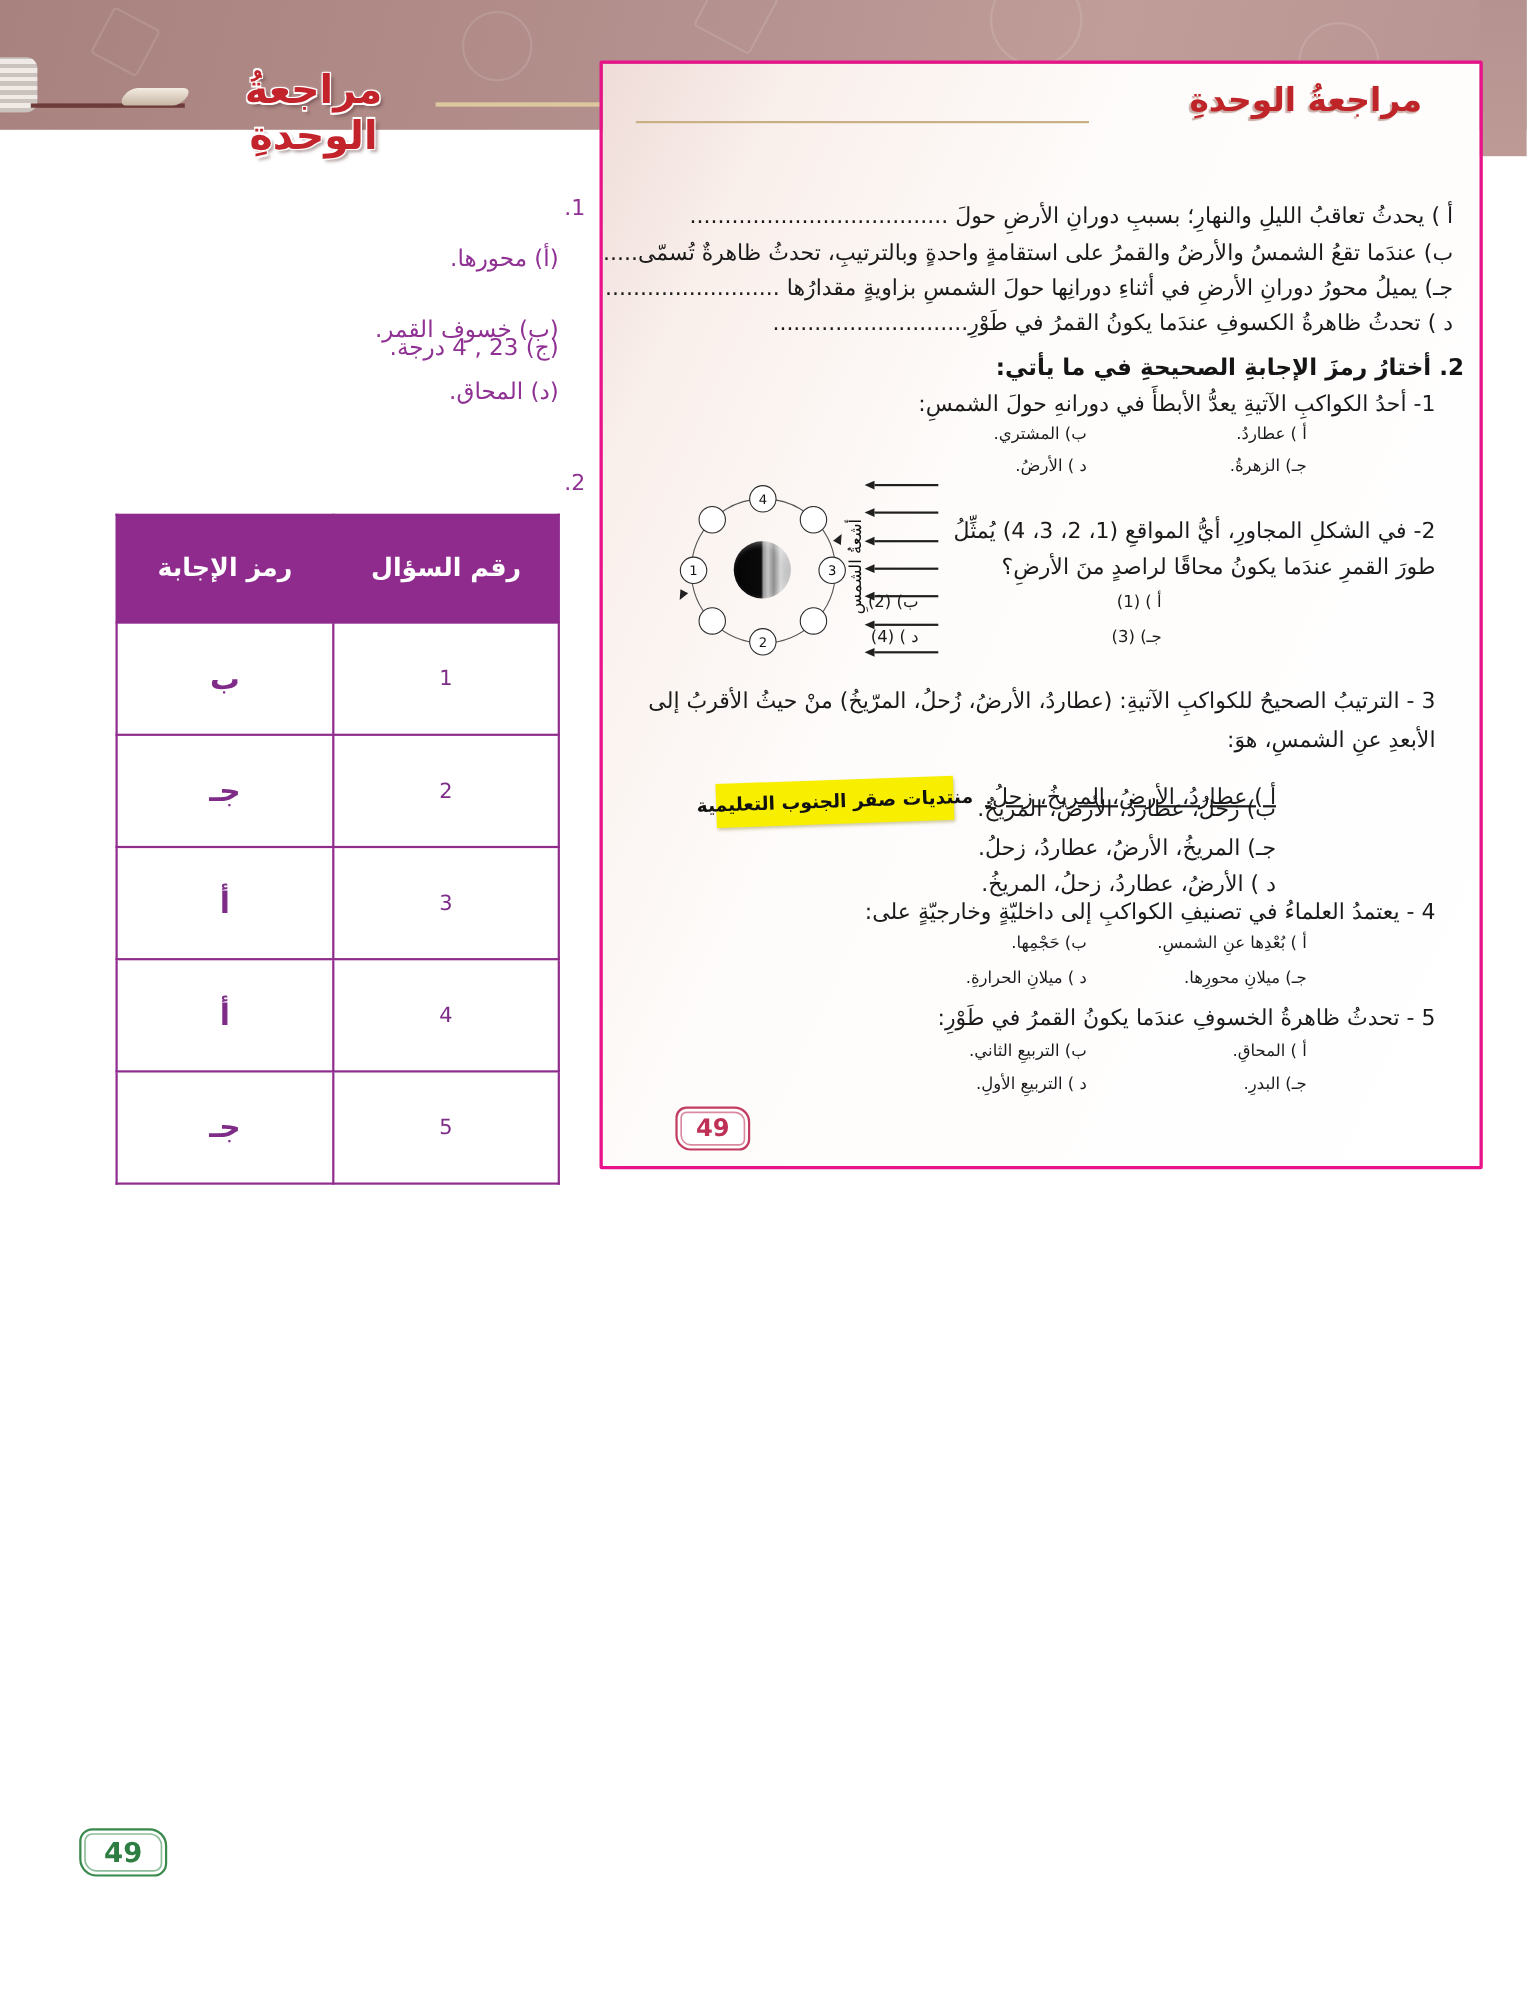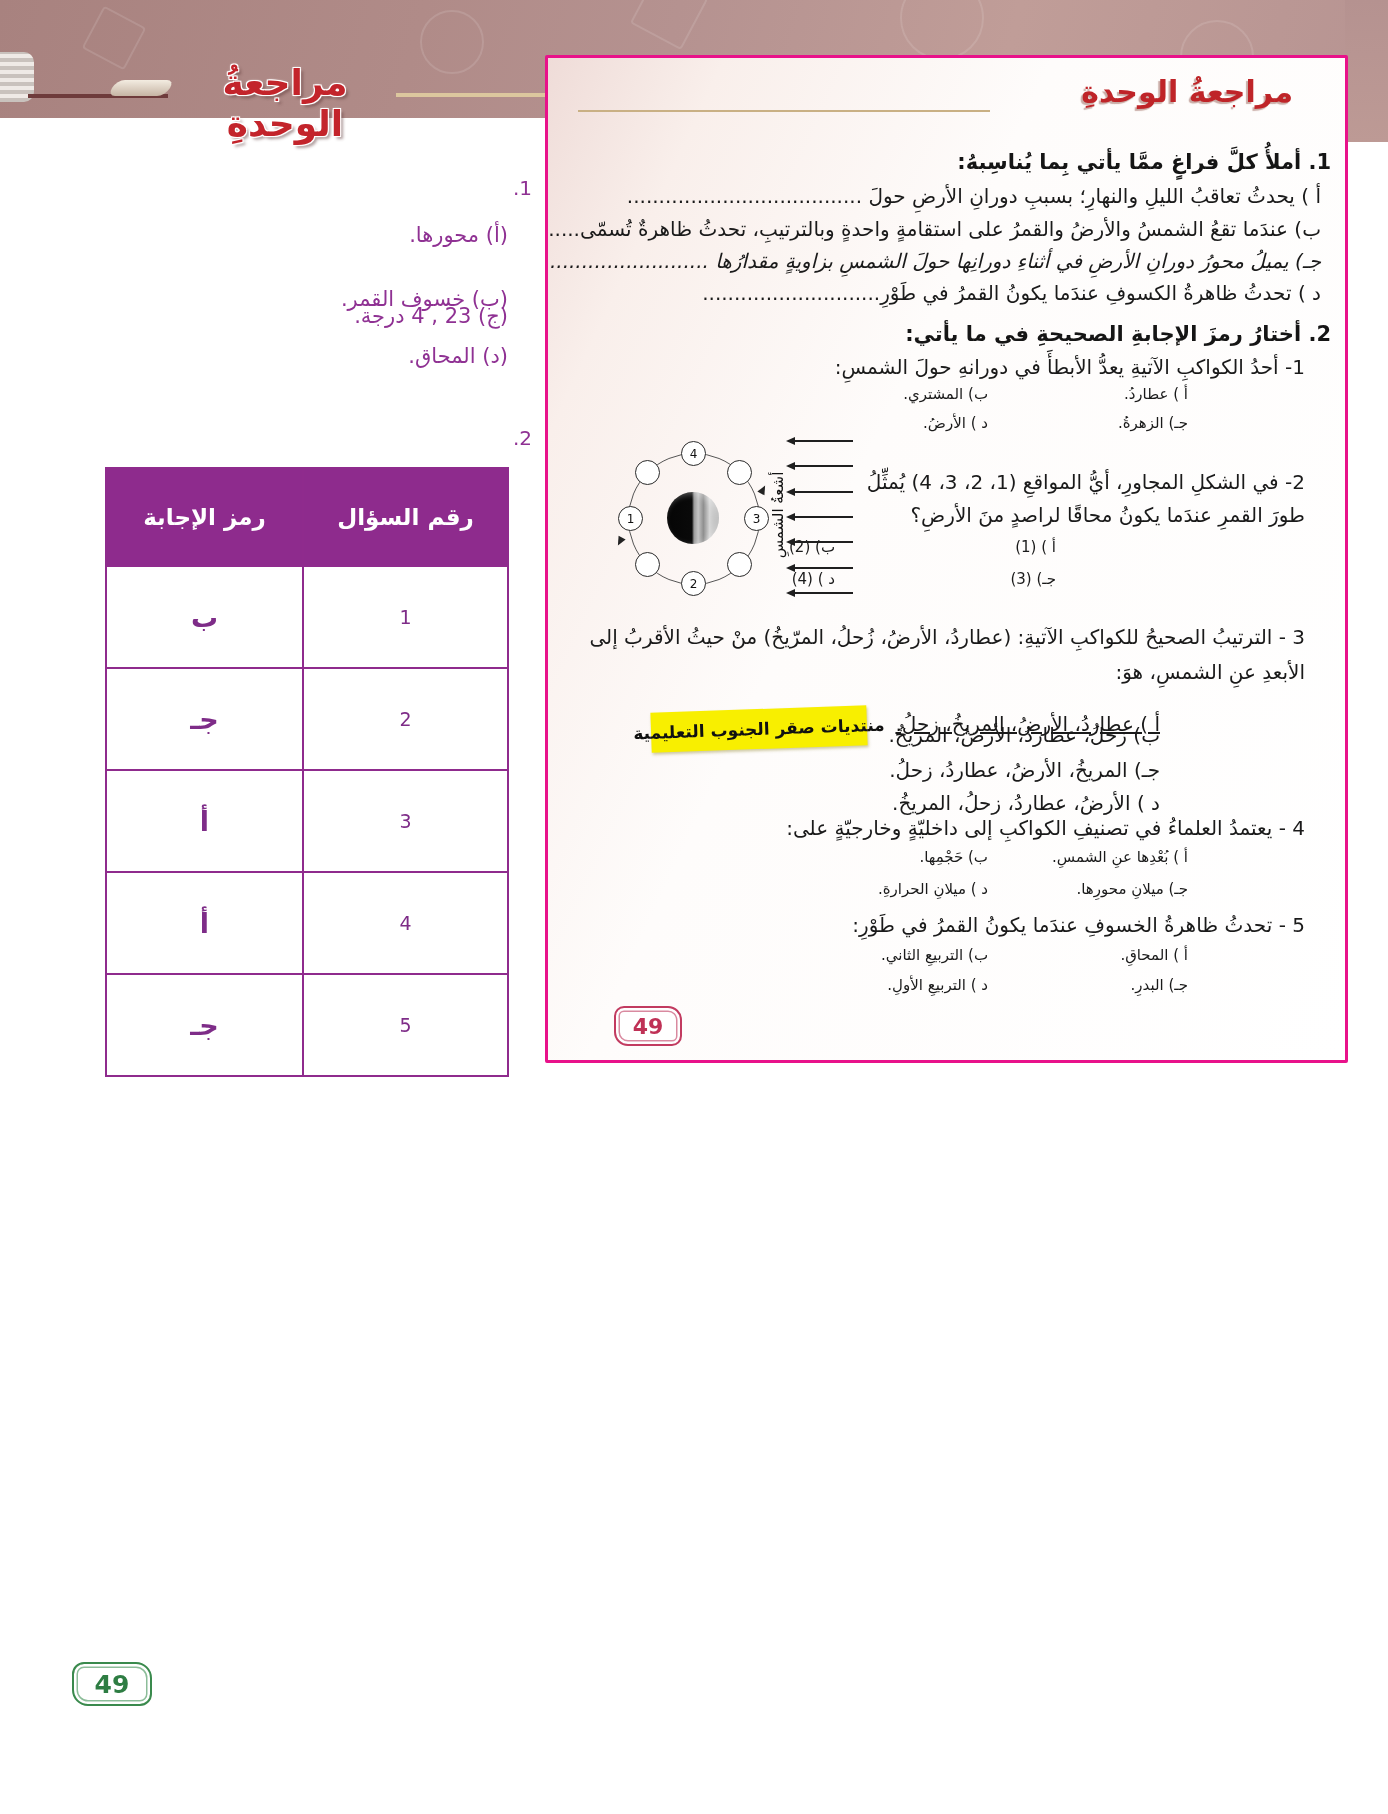--- a/index.html
+++ b/index.html
@@ -102,24 +102,23 @@
   <div class="comb"></div>
   <div class="band-line-dark"></div>
   <div class="band-line-cream"></div>
   <div class="wing"></div>
   <div class="ribbon-title">مراجعةُ الوحدةِ</div>
 
   <div class="main-box">
     <div class="box-title">مراجعةُ الوحدةِ</div>
     <div class="box-rule"></div>
 
-    <div class="tline head r14" style="top:90px;">1. أملأُ كلَّ فراغٍ ممَّا يأتي بِما يُناسِبهُ:</div>
     <div class="tline r24" style="top:124px;">أ ) يحدثُ تعاقبُ الليلِ والنهارِ؛ بسببِ دورانِ الأرضِ حولَ .....................................</div>
     <div class="tline r24" style="top:157px;">ب) عندَما تقعُ الشمسُ والأرضُ والقمرُ على استقامةٍ واحدةٍ وبالترتيبِ، تحدثُ ظاهرةٌ تُسمّى.............</div>
-    <div class="tline r24" style="top:189px;font-style:italic;">جـ) يميلُ محورُ دورانِ الأرضِ في أثناءِ دورانِها حولَ الشمسِ بزاويةٍ مقدارُها .........................</div>
+    <div class="tline r24" style="top:189px;">جـ) يميلُ محورُ دورانِ الأرضِ في أثناءِ دورانِها حولَ الشمسِ بزاويةٍ مقدارُها .........................</div>
     <div class="tline r24" style="top:221px;">د ) تحدثُ ظاهرةُ الكسوفِ عندَما يكونُ القمرُ في طَوْرِ............................</div>
 
     <div class="tline head r14" style="top:262px;">2. أختارُ رمزَ الإجابةِ الصحيحةِ في ما يأتي:</div>
 
     <div class="tline r40" style="top:295px;">1- أحدُ الكواكبِ الآتيةِ يعدُّ الأبطأَ في دورانهِ حولَ الشمسِ:</div>
     <div class="optrow" style="top:327px;">
       <span class="opt pos-a">أ ) عطاردُ.</span>
       <span class="opt pos-b">ب) المشتري.</span>
     </div>
     <div class="optrow" style="top:356px;">

